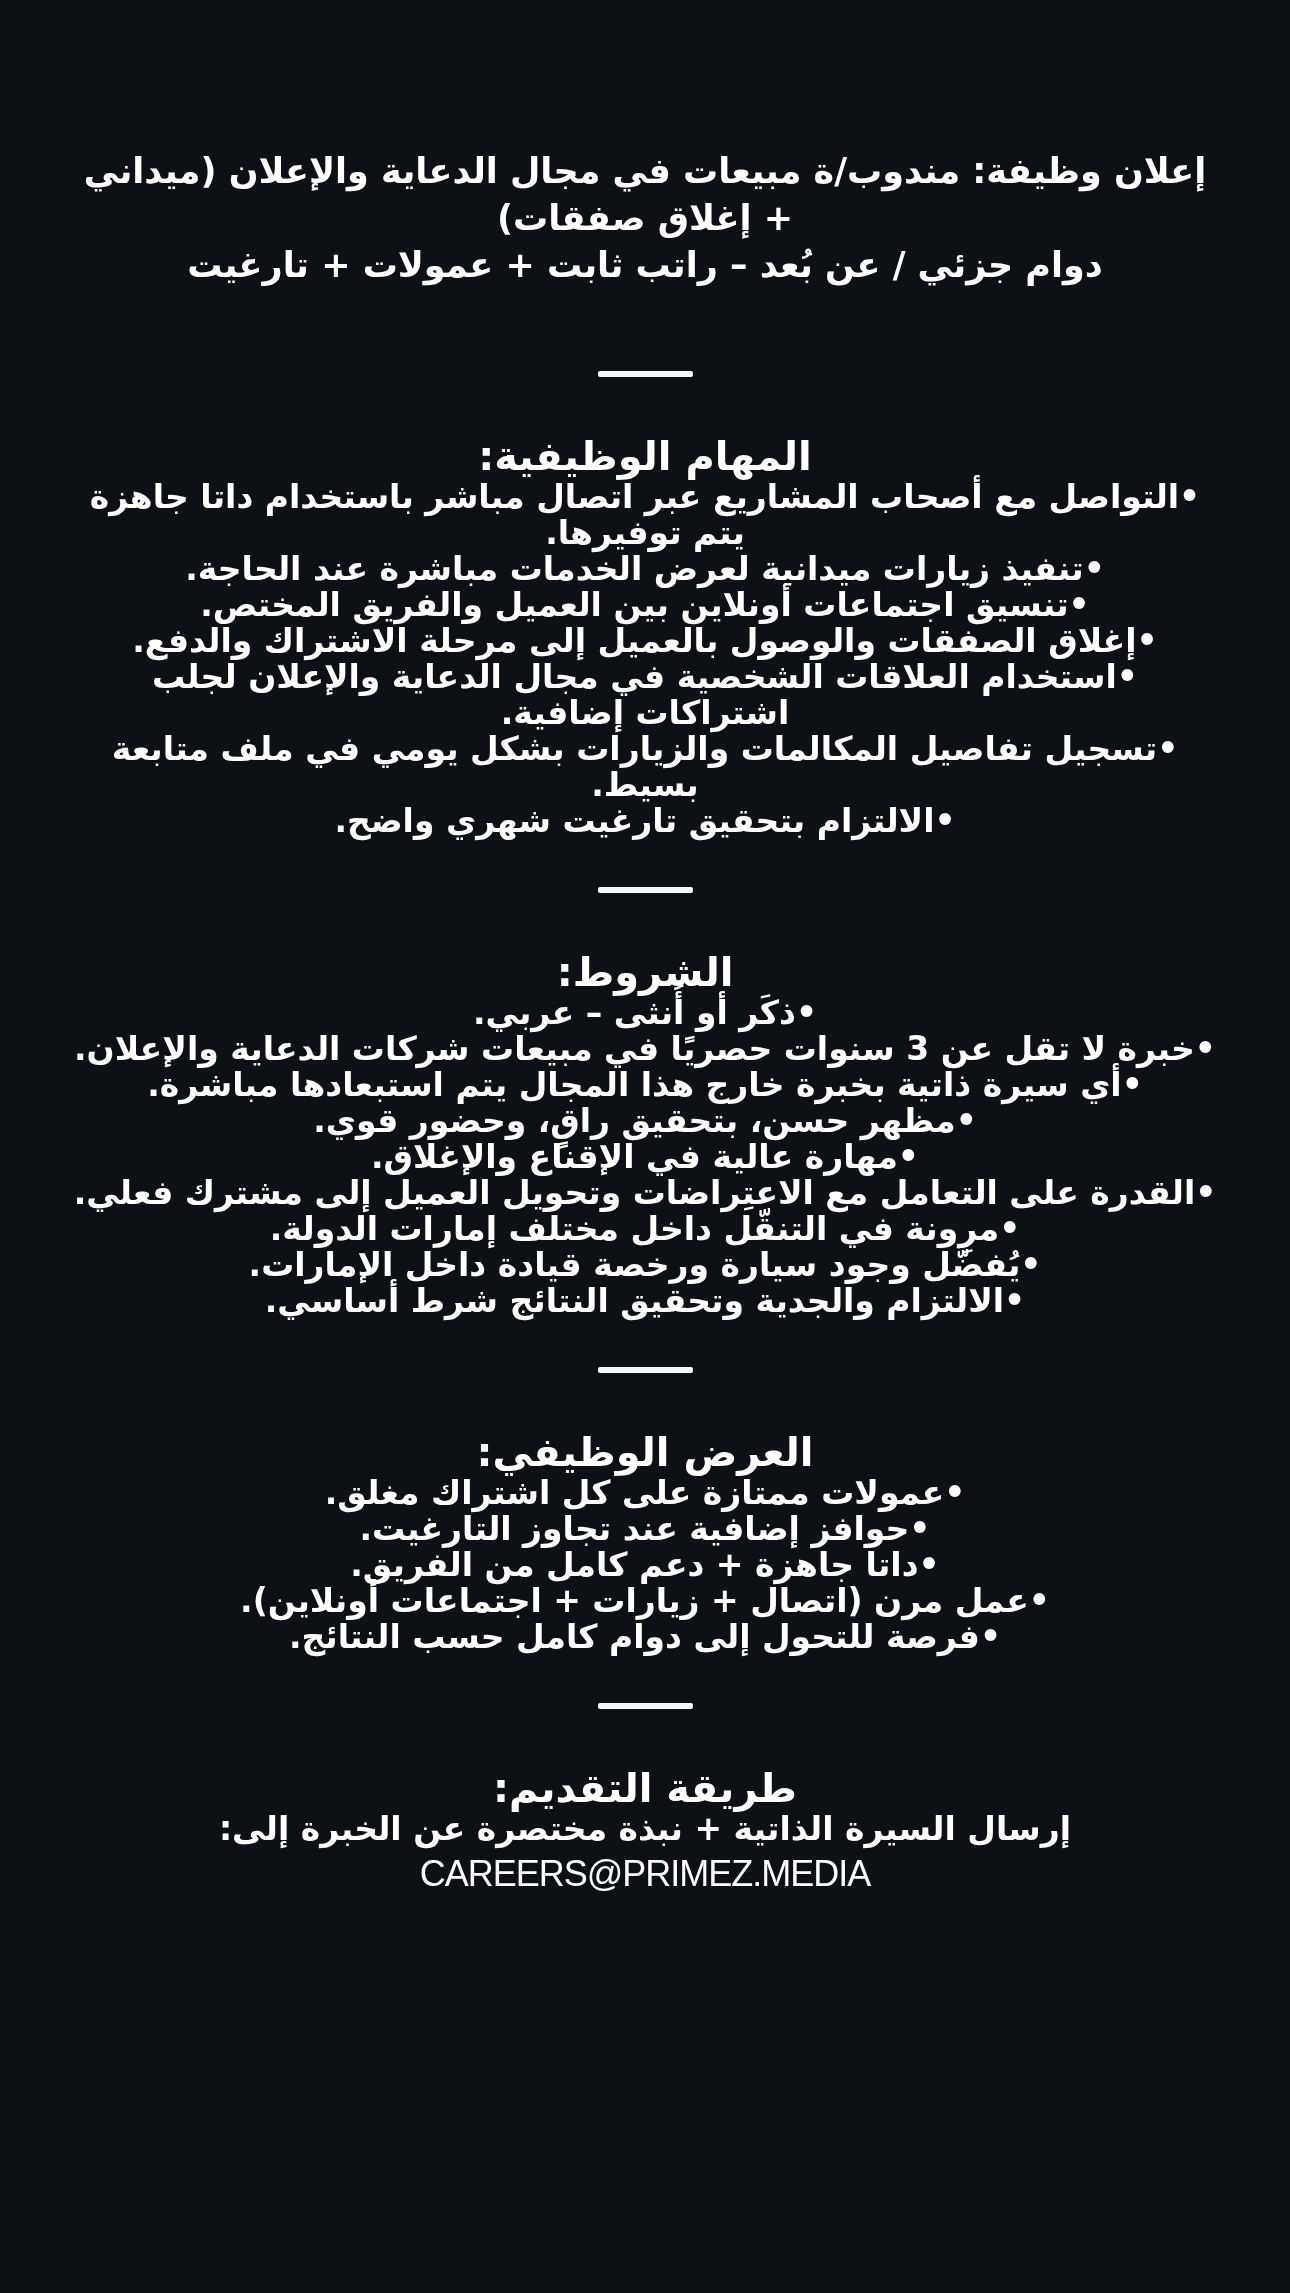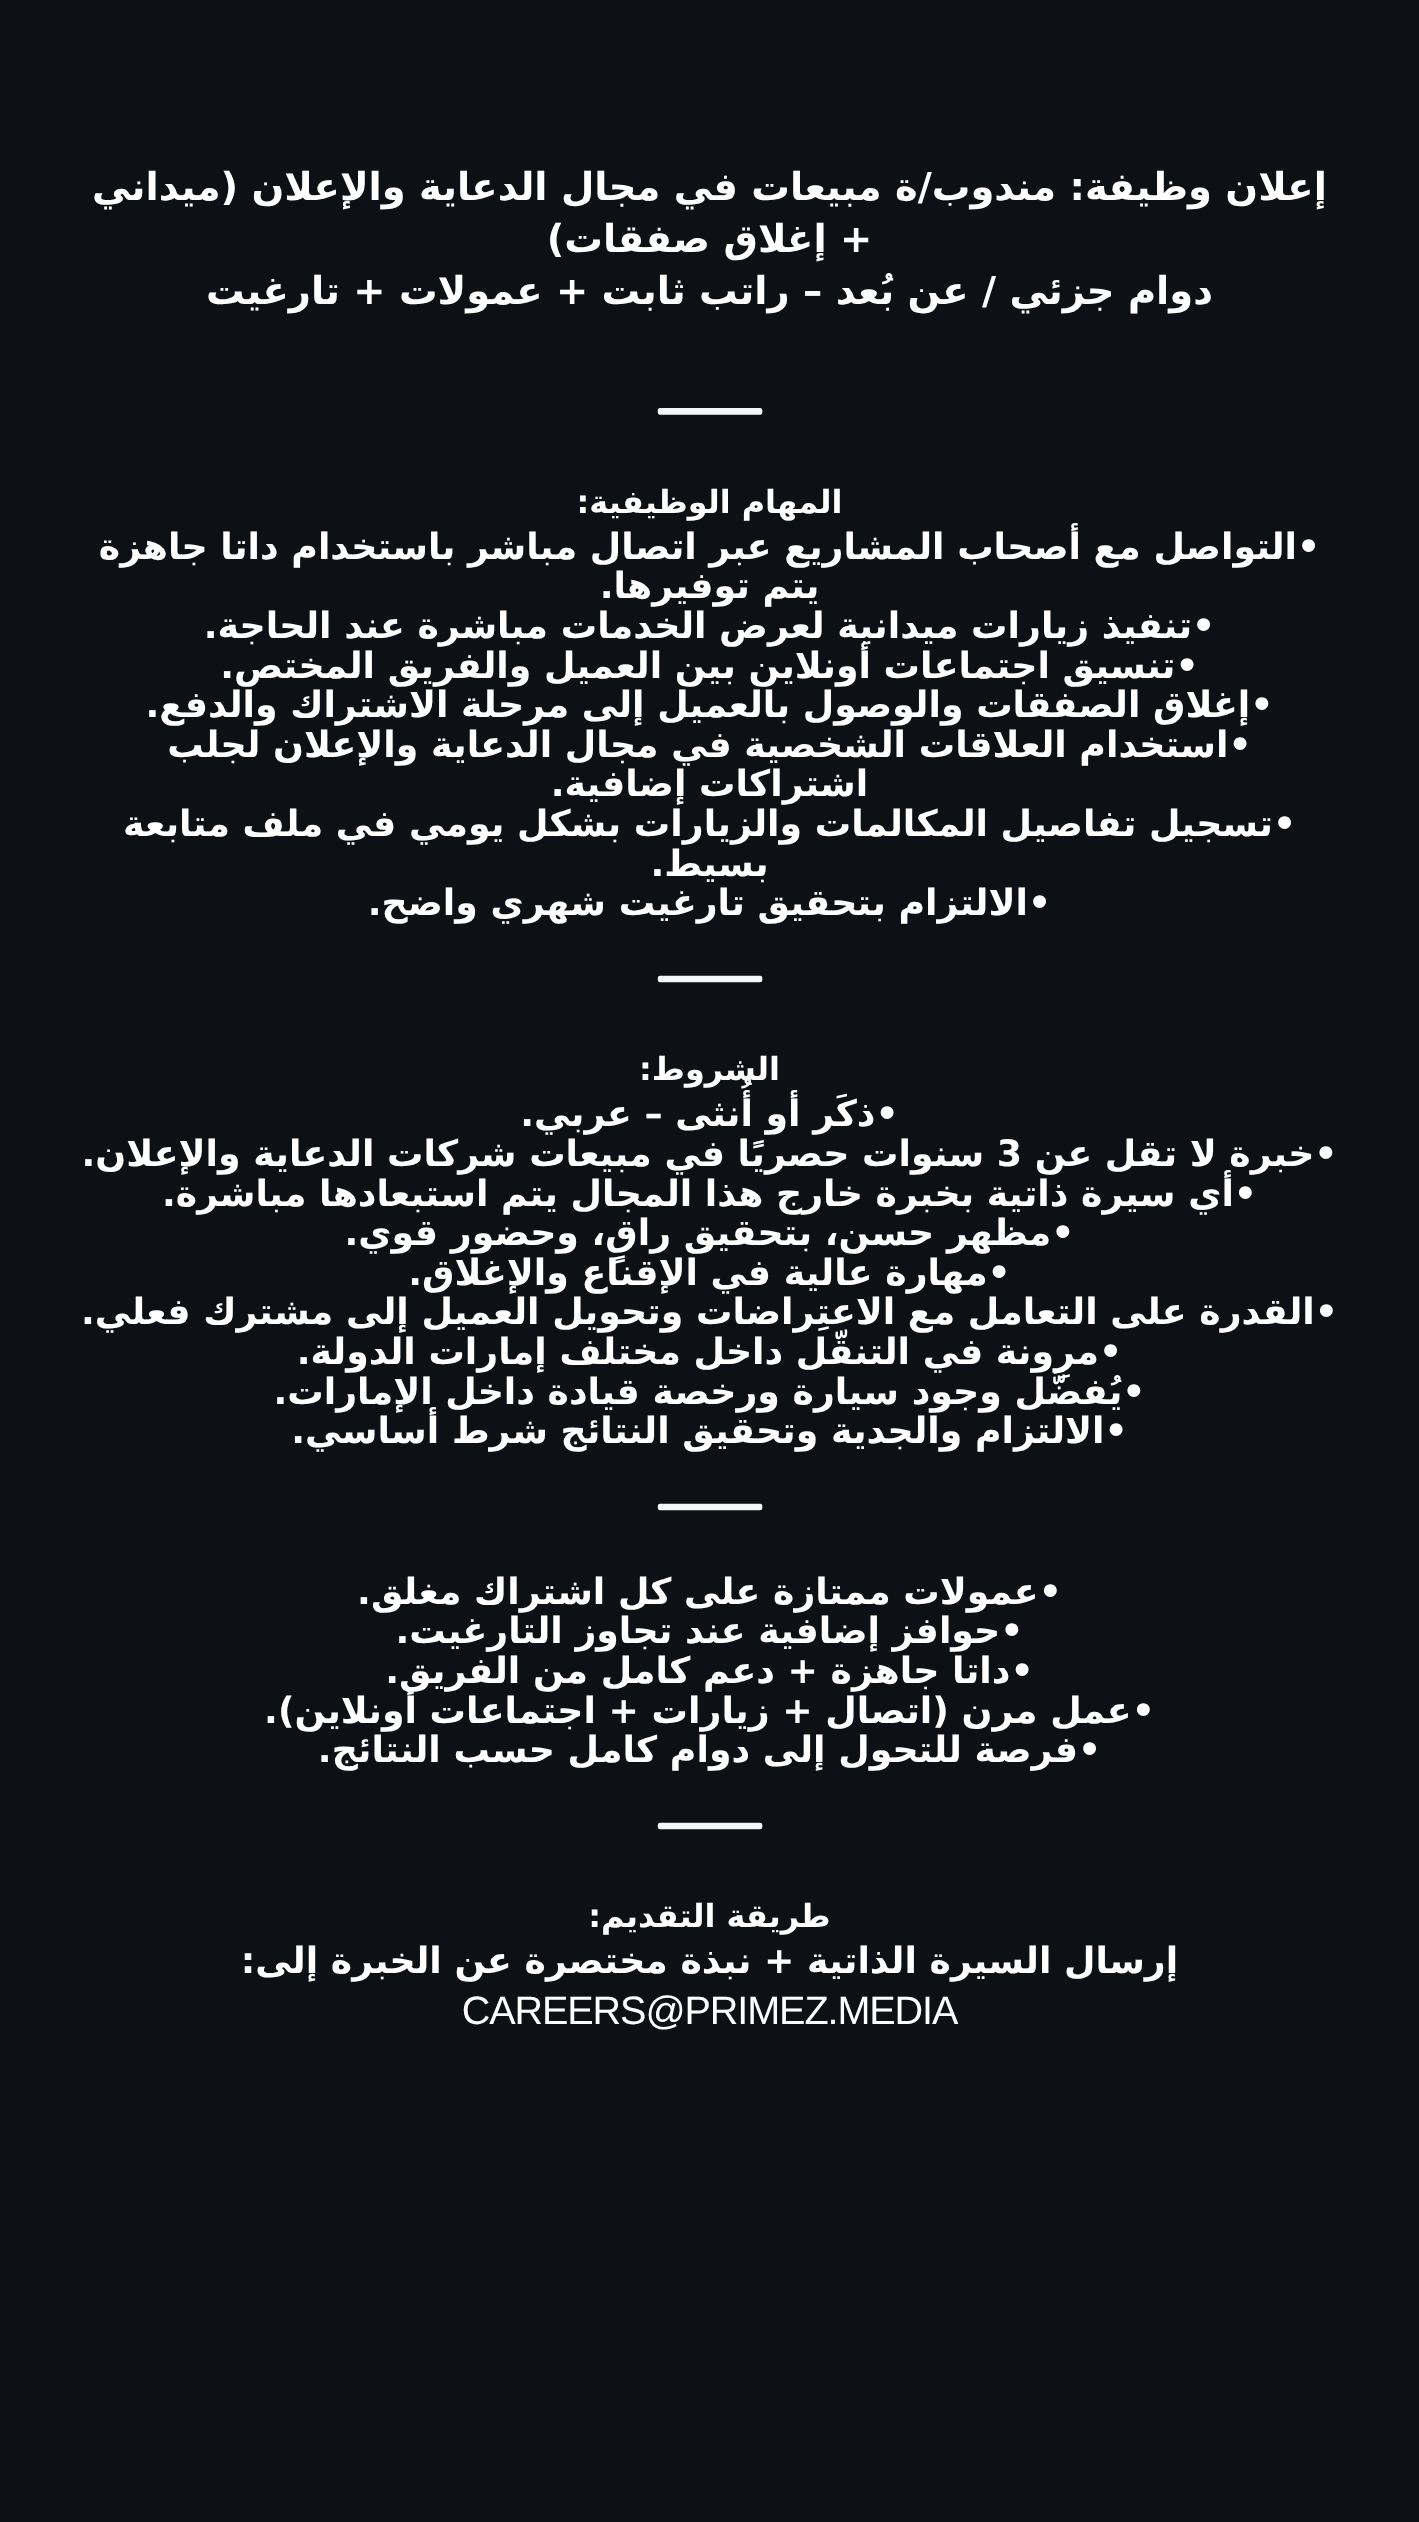--- a/index.html
+++ b/index.html
@@ -32,21 +32,21 @@
     height: 6px;
     background: #f5f6f7;
     border-radius: 2px;
     margin: 48px auto 56px;
   }
   .divider.first {
     margin-top: 82px;
   }
   section h2 {
     margin: 0 auto;
-    font-size: 29px;
+    font-size: 40px;
     line-height: 46px;
     font-weight: bold;
   }
   section p.item {
     margin: 0 auto;
     max-width: 1150px;
     font-size: 33px;
     line-height: 36px;
   }
   .email {
@@ -94,20 +94,21 @@
       <p class="item">•مهارة عالية في الإقناع والإغلاق.</p>
       <p class="item">•القدرة على التعامل مع الاعتِراضات وتحويل العميل إلى مشترك فعلي.</p>
       <p class="item">•مرِونة في التنقّل داخل مختلف إمارات الدولة.</p>
       <p class="item">•يُفضَّل وجود سيارة ورخصة قيادة داخل الإمارات.</p>
       <p class="item">•الالتزام والجدية وتحقيق النتائج شرط أساسي.</p>
     </section>
 
     <div class="divider"></div>
 
     <section>
+      <h2>العرض الوظيفي:</h2>
       <p class="item">•عمولات ممتازة على كل اشتراك مغلق.</p>
       <p class="item">•حوافز إضافية عند تجاوز التارغيت.</p>
       <p class="item">•داتا جاهزة + دعم كامل من الفريق.</p>
       <p class="item">•عمل مرن (اتصال + زيارات + اجتماعات أونلاين).</p>
       <p class="item">•فرصة للتحول إلى دوام كامل حسب النتائج.</p>
     </section>
 
     <div class="divider"></div>
 
     <section>

